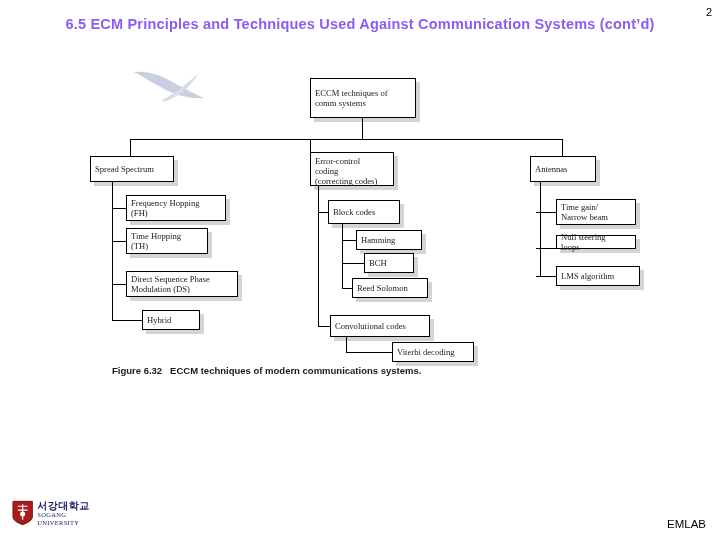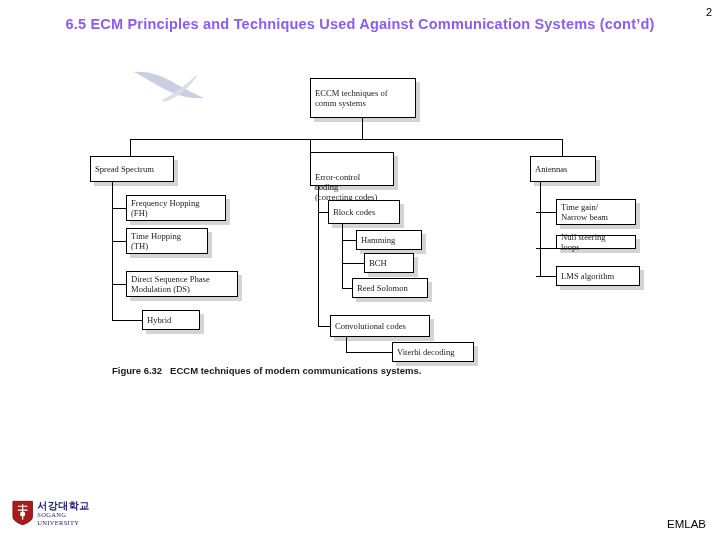--- a/index.html
+++ b/index.html
@@ -181,21 +181,21 @@
     <div class="node shadow" style="left:56px; top:211px; width:112px; height:26px;">
       <span class="txt">Direct Sequence Phase
 Modulation (DS)</span>
     </div>
 
     <div class="line hline" style="left:42px; top:260px; width:30px;"></div>
     <div class="node shadow" style="left:72px; top:250px; width:58px; height:20px;">
       <span class="txt">Hybrid</span>
     </div>
 
-    <div class="node shadow" style="left:240px; top:92px; width:84px; height:34px; align-items:flex-start; padding-top:19px;">
+    <div class="node shadow" style="left:240px; top:92px; width:84px; height:34px; align-items:flex-start; padding-top:3px;">
       <span class="txt">Error-control
 coding
 (correcting codes)</span>
     </div>
     <div class="line vline" style="left:248px; top:126px; height:140px;"></div>
 
     <div class="line hline" style="left:248px; top:152px; width:10px;"></div>
     <div class="node shadow" style="left:258px; top:140px; width:72px; height:24px;">
       <span class="txt">Block codes</span>
     </div>

